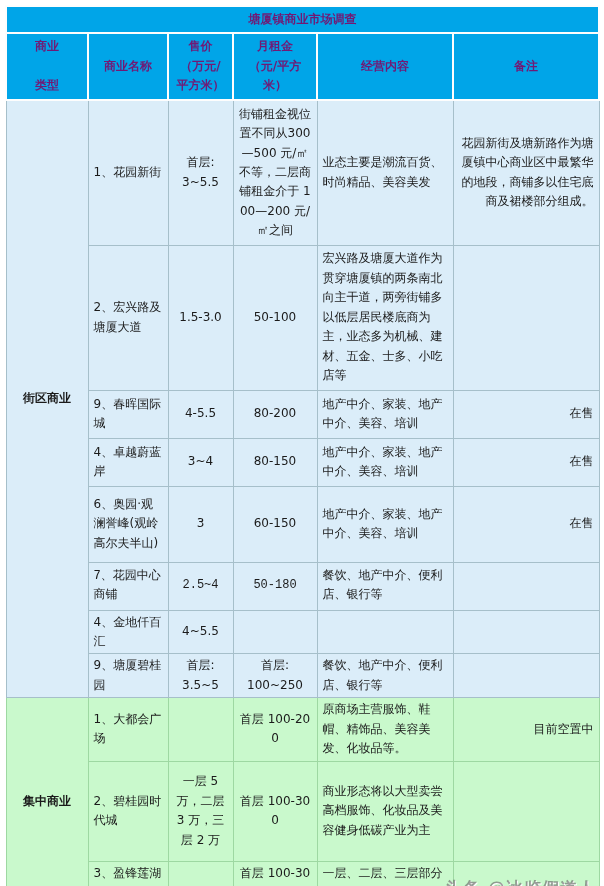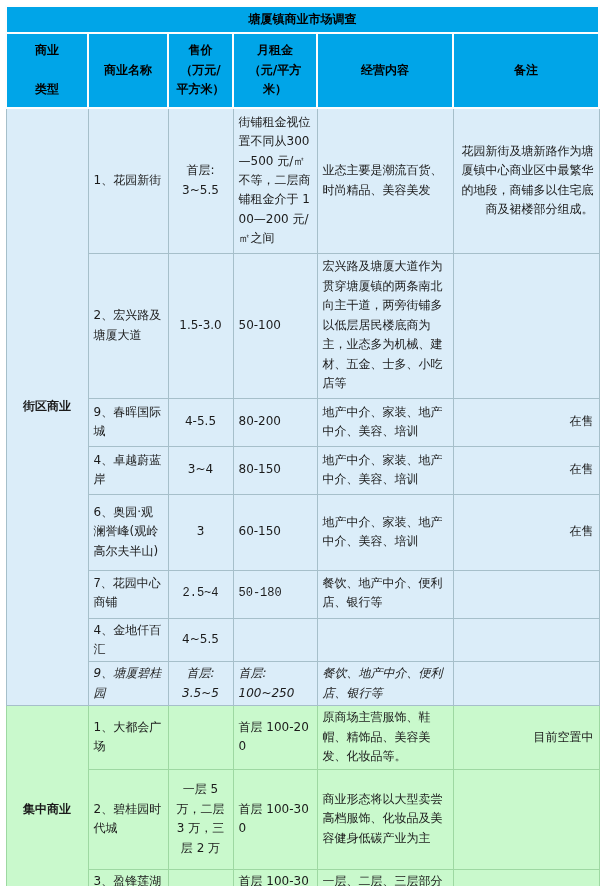--- a/index.html
+++ b/index.html
@@ -24,35 +24,35 @@
     white-space:pre-line;
     word-break:break-all;
     overflow:hidden;
     box-sizing:border-box;
   }
   .title-cell, thead th{
     background:var(--header_blue,#00A5E8);
     border:2px solid #fdfdfd;
     font-weight:bold;
     text-align:center;
-    color:#000000;
+    color:#701a75;
   }
   tr.rt{height:27px;}
-  tr.rh{height:75px;}
+  tr.rh{height:67px;}
   tr.r1{height:145px;} tr.r2{height:145px;}
   tr.r3{height:48px;}  tr.r4{height:48px;}
   tr.r5{height:76px;}  tr.r6{height:48px;font-family:Liberation Mono, monospace;}
-  tr.r7{height:38px;}  tr.r8{height:43px;font-style:italic;}
+  tr.r7{height:38px;}  tr.r8{height:43px;}
   tr.r9{height:55px;}  tr.r10{height:100px;} tr.r11{height:38px;}
   tr.g-blue td{background:var(--light_blue,#DBEDF9);}
   tr.g-green td{background:var(--green,#C9F9CC);border-color:var(--grid_green,#9ed8a2);}
   td.group-cell{font-weight:bold;text-align:center;font-size:12px;}
   td.c-name{text-align:left;}
   td.c-price{text-align:center;}
-  td.c-rent{text-align:left;}
+  td.c-rent{text-align:center;}
   td.c-biz{text-align:left;}
   td.c-note{text-align:right;}
   .watermark{
     position:absolute;
     right:8px;bottom:10px;
     font-size:17px;
     font-weight:bold;
     color:rgba(95,95,95,0.60);
     text-shadow:1px 1px 0 rgba(255,255,255,0.95);
     letter-spacing:1px;

